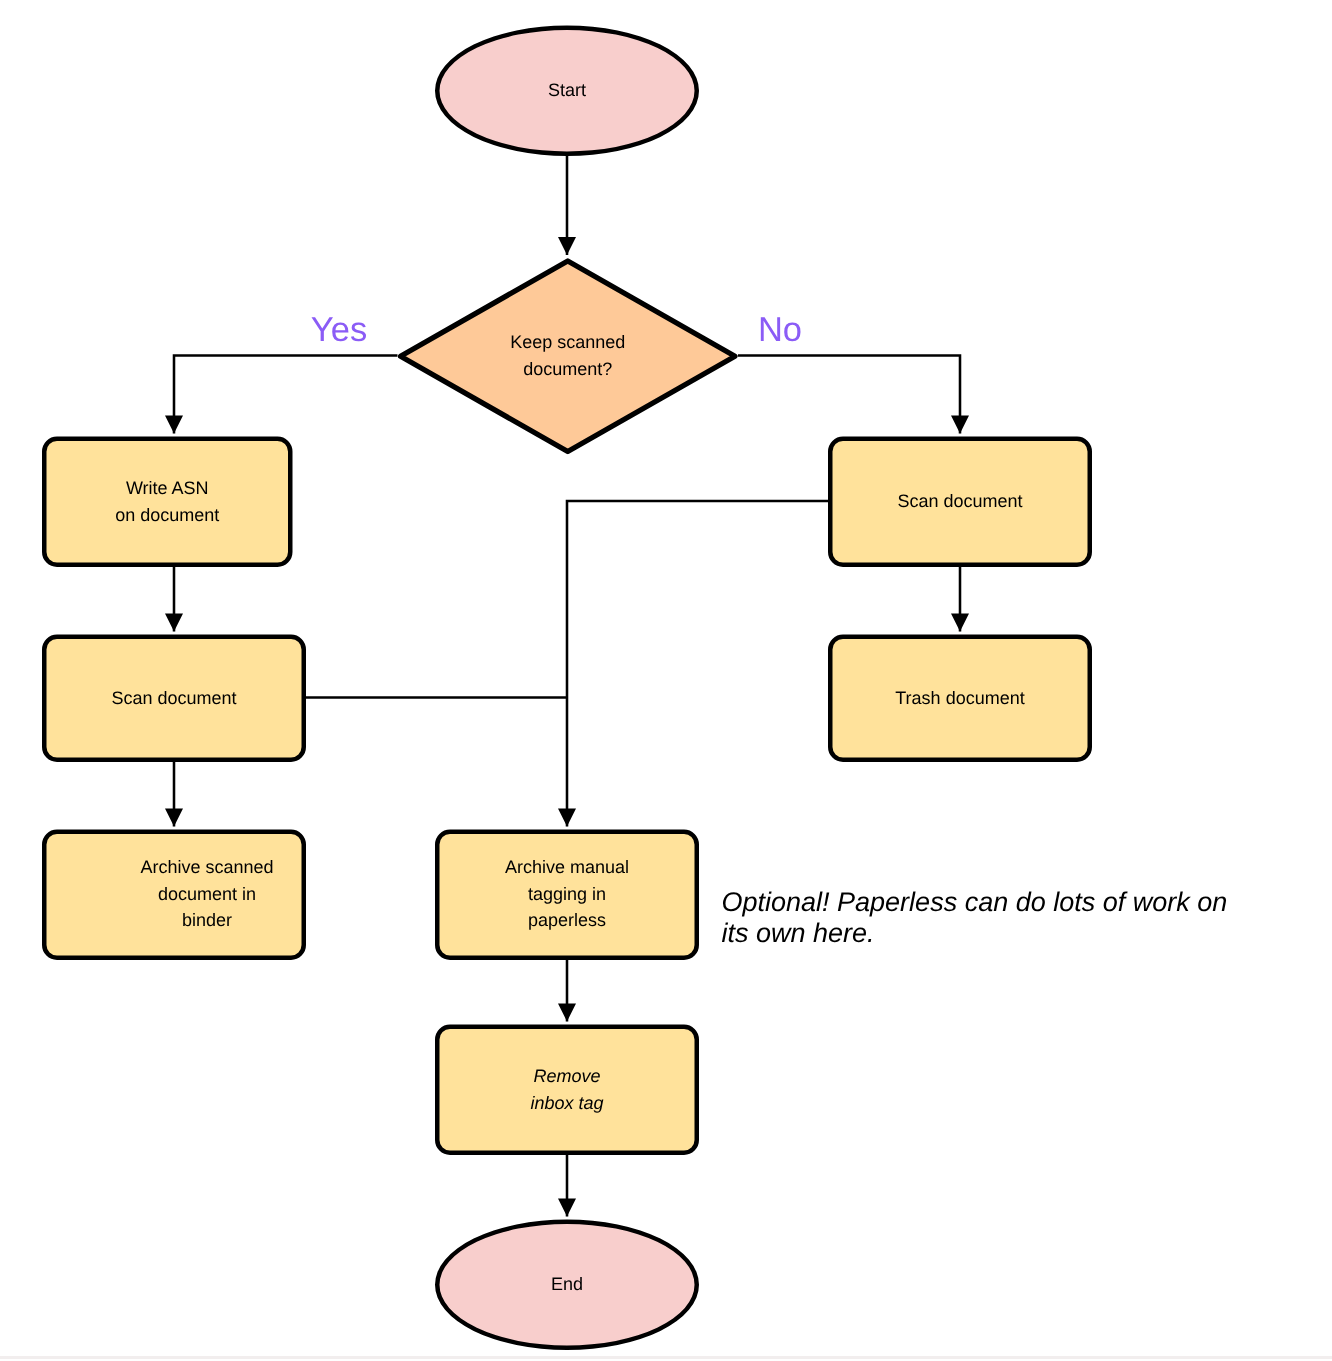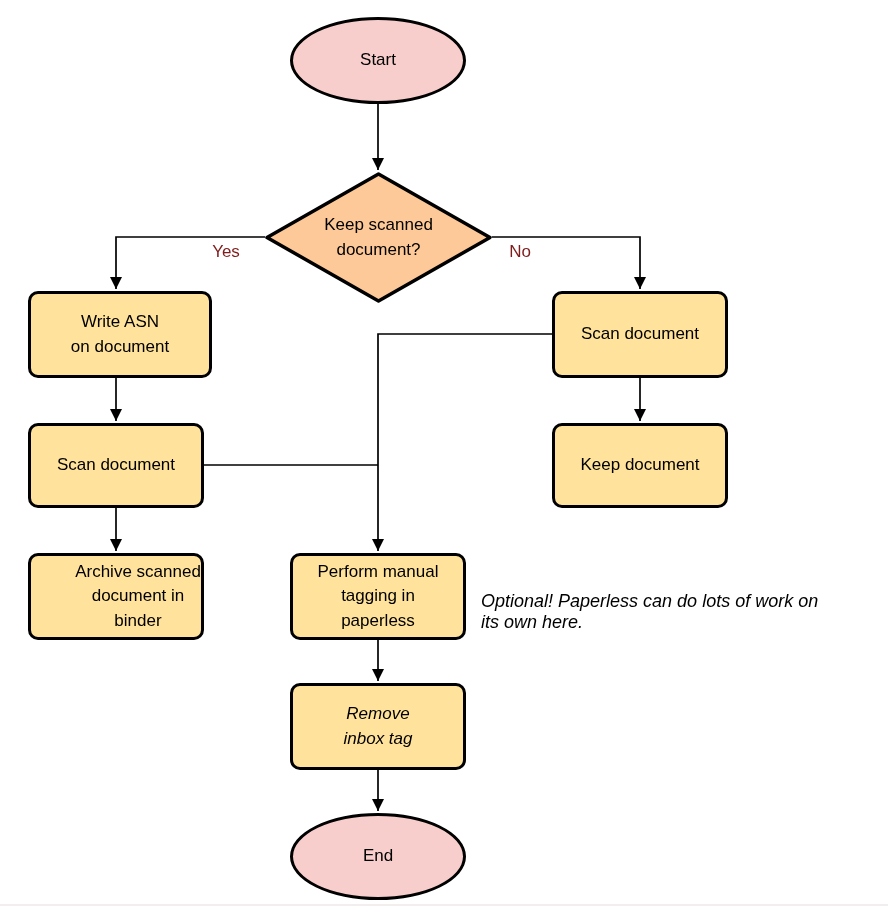--- a/index.html
+++ b/index.html
@@ -21,21 +21,21 @@
     width: 888px; height: 907px;
   }
   .node {
     position: absolute;
     box-sizing: border-box;
     display: flex;
     align-items: center;
     justify-content: center;
     text-align: center;
     color: #000000;
-    font-size: 17px;
+    font-size: 12px;
     line-height: 1.45;
     white-space: pre-line;
   }
   .terminal {
     background: #f8cecc;
     border: 3.5px solid #000000;
     border-radius: 50%;
   }
   .process {
     background: #ffe29b;
@@ -51,24 +51,23 @@
     left: 0; top: 0;
     width: 100%; height: 100%;
   }
   .decision .node-label {
     position: relative;
     z-index: 1;
   }
   .edge-label {
     position: absolute;
     transform: translate(-50%, -50%);
-    font-size: 17px;
-    color: #7f1d1d;
+    font-size: 23px;
+    color: #8b5cf6;
     white-space: nowrap;
-    margin-top: 32px;
   }
   .annotation {
     position: absolute;
     left: 481px;
     top: 591px;
     width: 404px;
     font-size: 18px;
     font-style: italic;
     color: #000000;
     line-height: 1.18;
@@ -116,45 +115,45 @@
     <svg viewBox="0 0 227 131">
       <polygon points="113.5,2 225,65.5 113.5,129 2,65.5" fill="#fec998" stroke="#000000" stroke-width="3.5" stroke-linejoin="round"></polygon>
     </svg>
     <span class="node-label">Keep scanned
 document?</span>
   </div>
 
   <span class="edge-label" style="left:226px; top:220px;">Yes</span>
   <span class="edge-label" style="left:520px; top:220px;">No</span>
 
-  <div class="node process" style="left:28px; top:291px; width:184px; height:87px;">
+  <div class="node process" style="left:28px; top:291px; width:167px; height:87px;">
     <span class="node-label">Write ASN
 on document</span>
   </div>
 
   <div class="node process" style="left:28px; top:423px; width:176px; height:85px;">
     <span class="node-label">Scan document</span>
   </div>
 
   <div class="node process" style="left:28px; top:553px; width:176px; height:87px;padding-left:44px;">
     <span class="node-label">Archive scanned
 document in
 binder</span>
   </div>
 
   <div class="node process" style="left:552px; top:291px; width:176px; height:87px;">
     <span class="node-label">Scan document</span>
   </div>
 
   <div class="node process" style="left:552px; top:423px; width:176px; height:85px;">
-    <span class="node-label">Keep document</span>
+    <span class="node-label">Trash document</span>
   </div>
 
   <div class="node process" style="left:290px; top:553px; width:176px; height:87px;">
-    <span class="node-label">Perform manual
+    <span class="node-label">Archive manual
 tagging in
 paperless</span>
   </div>
 
   <div class="annotation">Optional! Paperless can do lots of work on
 its own here.</div>
 
   <div class="node process" style="left:290px; top:683px; width:176px; height:87px;font-style:italic;">
     <span class="node-label">Remove
 inbox tag</span>

